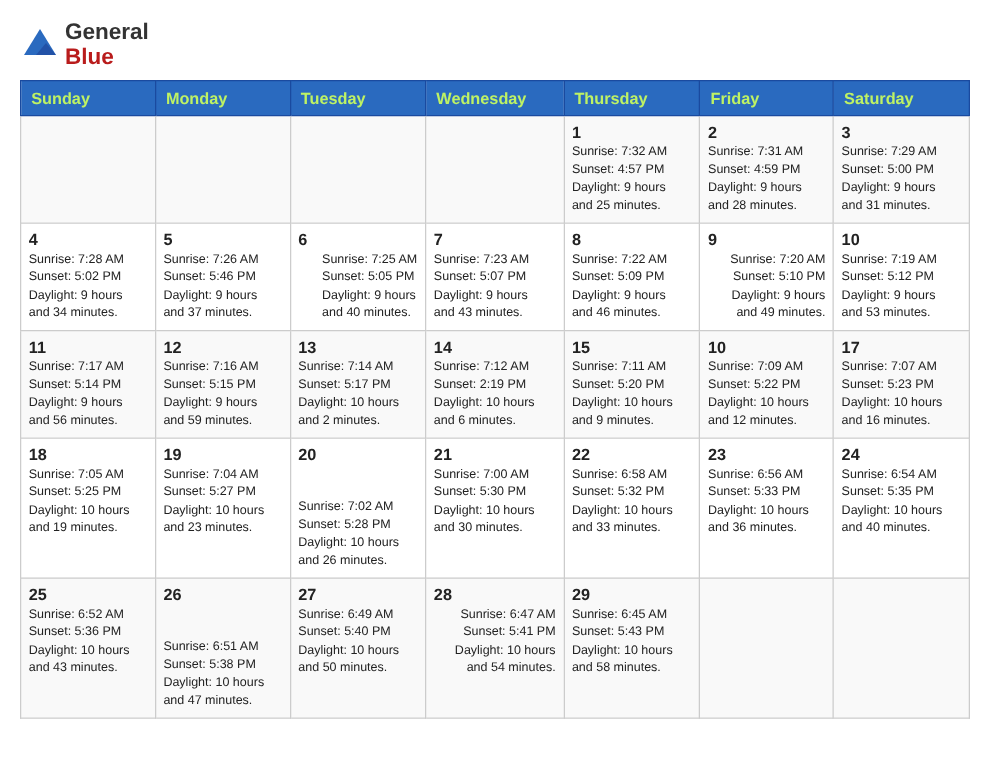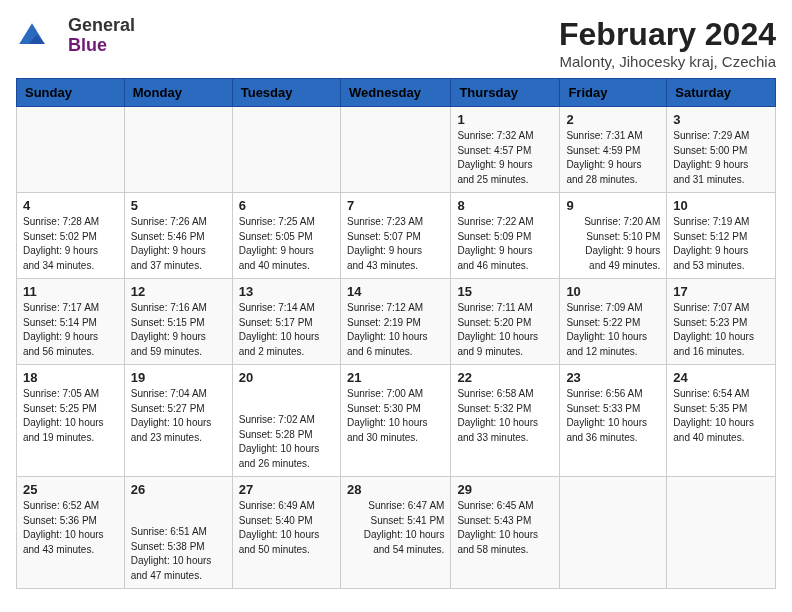--- a/index.html
+++ b/index.html
@@ -12,29 +12,29 @@
     }
     .header {
       display: flex;
       justify-content: space-between;
       align-items: flex-start;
       margin-bottom: 8px;
     }
     .logo {
       display: flex;
       align-items: center;
-      gap: 20px;
+      gap: 4px;
     }
     .logo-text {
       font-size: 18px;
       font-weight: bold;
       line-height: 1.1;
     }
     .logo-text span.general { color: #333; }
-    .logo-text span.blue { color: #701a75; text-align: right; }
+    .logo-text span.blue { color: #b91c1c; text-align: right; }
     .logo-icon {
       width: 32px;
       height: 32px;
     }
     .title-block {
       text-align: right;
     }
     .month-year {
       font-size: 32px;
       font-weight: bold;
@@ -43,21 +43,21 @@
     .location {
       font-size: 15px;
       color: #444;
     }
     .calendar {
       width: 100%;
       border-collapse: collapse;
     }
     .calendar thead th {
       background: #2a6abf;
-      color: #000000;
+      color: #bef264;
       text-align: left;
       padding: 6px 8px;
       font-size: 13px;
       font-weight: bold;
       border: 1px solid #1a4a9f;
     }
     .calendar tbody td {
       vertical-align: top;
       border: 1px solid #ccc;
       padding: 5px 6px;
@@ -94,24 +94,20 @@
   <div class="logo">
     <svg class="logo-icon" viewBox="0 0 40 40">
       <polygon points="20,4 36,30 4,30" fill="#2a6abf"></polygon>
       <polygon points="26,18 36,30 16,30" fill="#1a3a8f" opacity="0.5"></polygon>
     </svg>
     <div class="logo-text">
       <div><span class="general">General</span></div>
       <div><span class="blue">Blue</span></div>
     </div>
   </div>
-  <div class="title-block">
-    <div class="month-year">February 2024</div>
-    <div class="location">Malonty, Jihocesky kraj, Czechia</div>
-  </div>
 </div>
 
 <table class="calendar">
   <thead>
     <tr id="thead-row">
         <th>Sunday</th>
         <th>Monday</th>
         <th>Tuesday</th>
         <th>Wednesday</th>
         <th>Thursday</th>
@@ -157,21 +153,21 @@
         </td>
         <td>
           <div class="day-number">5</div>
           <div class="day-info" style="white-space: pre-line;">Sunrise: 7:26 AM
 Sunset: 5:46 PM
 Daylight: 9 hours
 and 37 minutes.</div>
         </td>
         <td>
           <div class="day-number">6</div>
-          <div class="day-info" style="white-space: pre-line;">Sunrise: 7:25 AM
+          <div class="day-info" style="white-space: pre-line; margin-left: 19px;">Sunrise: 7:25 AM
 Sunset: 5:05 PM
 Daylight: 9 hours
 and 40 minutes.</div>
         </td>
         <td>
           <div class="day-number">7</div>
           <div class="day-info" style="white-space: pre-line;">Sunrise: 7:23 AM
 Sunset: 5:07 PM
 Daylight: 9 hours
 and 43 minutes.</div>

